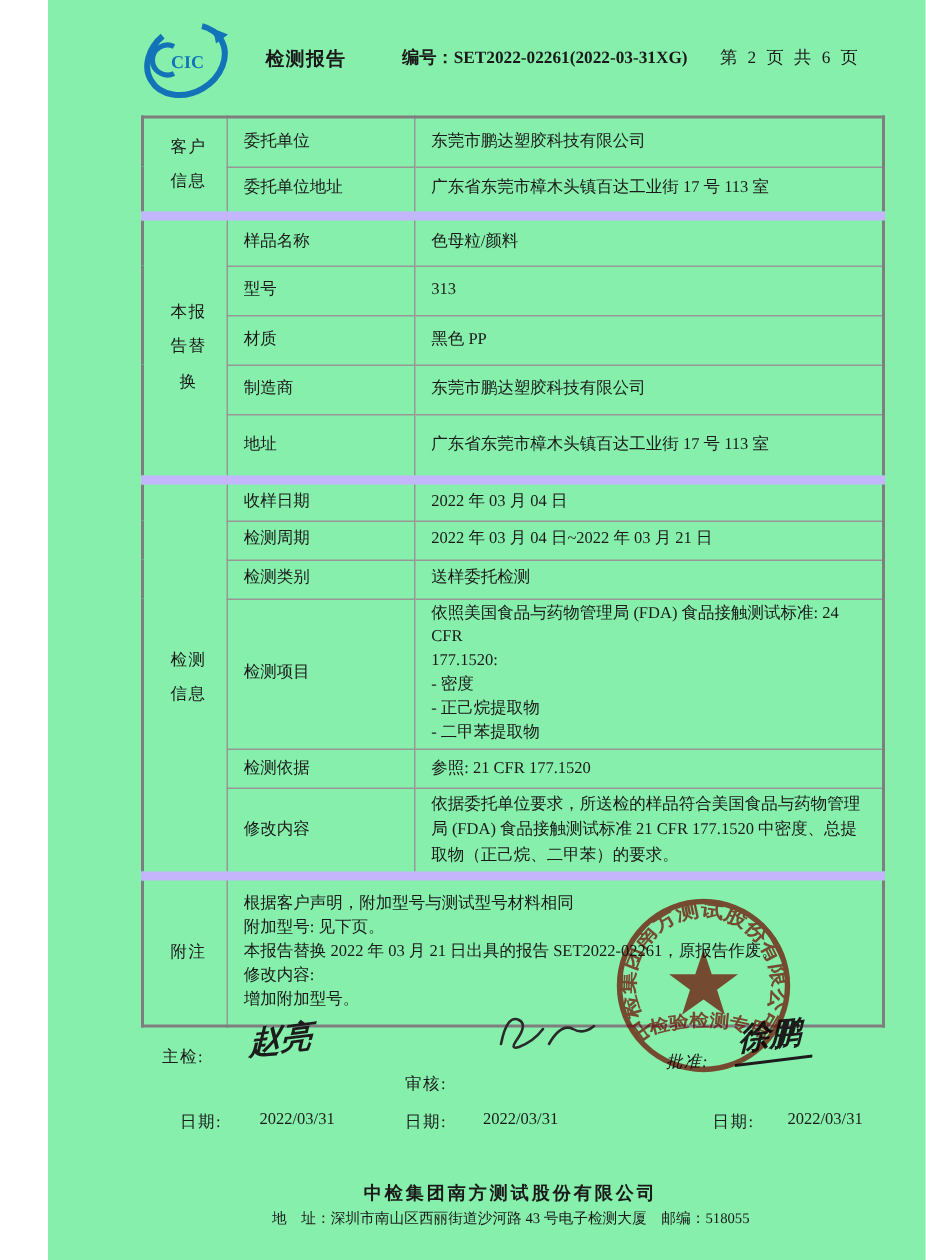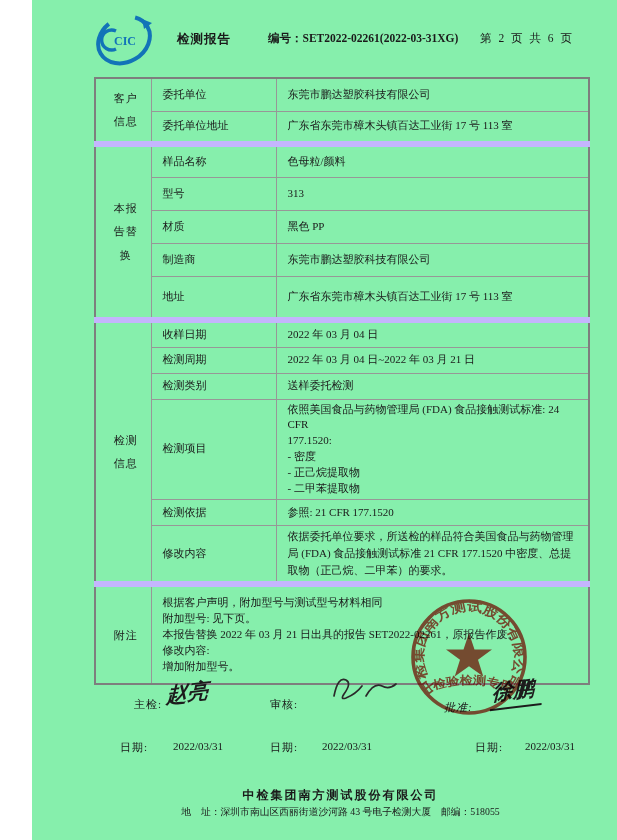--- a/index.html
+++ b/index.html
@@ -132,24 +132,24 @@
       <td class="gcell"><span class="glabel">附注</span></td>
       <td colspan="2" class="multi notes-cell">根据客户声明，附加型号与测试型号材料相同
 附加型号: 见下页。
 本报告替换 2022 年 03 月 21 日出具的报告 SET2022-02261，原报告作废。
 修改内容:
 增加附加型号。</td>
     </tr>
   </tbody>
     </table>
 
-  <div class="sig-label" style="left:102px; top:697px;">主检:</div>
+  <div class="sig-label" style="left:76px; top:697px;">主检:</div>
   <div class="sig-name" style="left:134px; top:679px;">赵亮</div>
 
-  <div class="sig-label" style="left:238px; top:697px;">审核:</div>
+  <div class="sig-label" style="left:238px; top:715px;">审核:</div>
   <svg class="sig-svg" style="left:288px; top:668px;" width="80" height="42">
     <path d="M14 28 q4 -20 12 -16 q6 3 -2 14 q-4 6 2 4 q10 -4 16 -12 m4 10 q8 -14 16 -10 q7 4 14 -2" fill="none" stroke="#2a2a2a" stroke-width="1.7" stroke-linecap="round"></path>
   </svg>
 
   <div class="sig-label" style="left:412px; top:700px;font-style:italic;">批准:</div>
   <div class="sig-name" style="left:458px; top:676px; border-bottom:2px solid #1c1c1c; padding:0 8px 2px 2px;">徐鹏</div>
 
   <div class="date-label" style="left:88px; top:740px;">日期:</div>
   <div class="date-value" style="left:141px; top:740px;">2022/03/31</div>
   <div class="date-label" style="left:238px; top:740px;">日期:</div>

